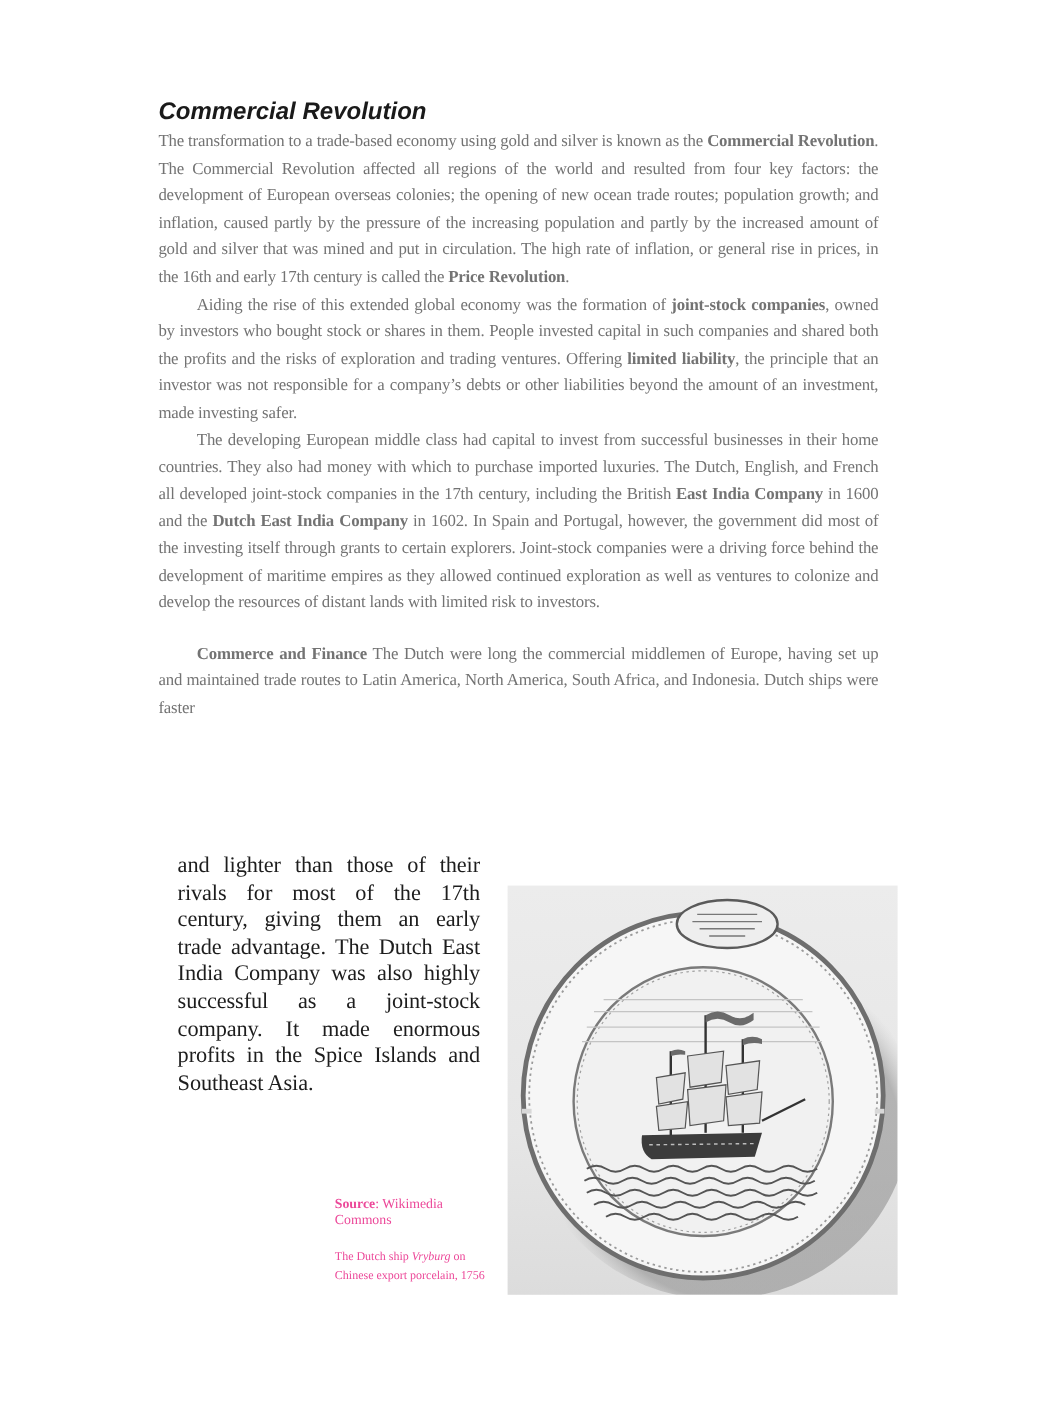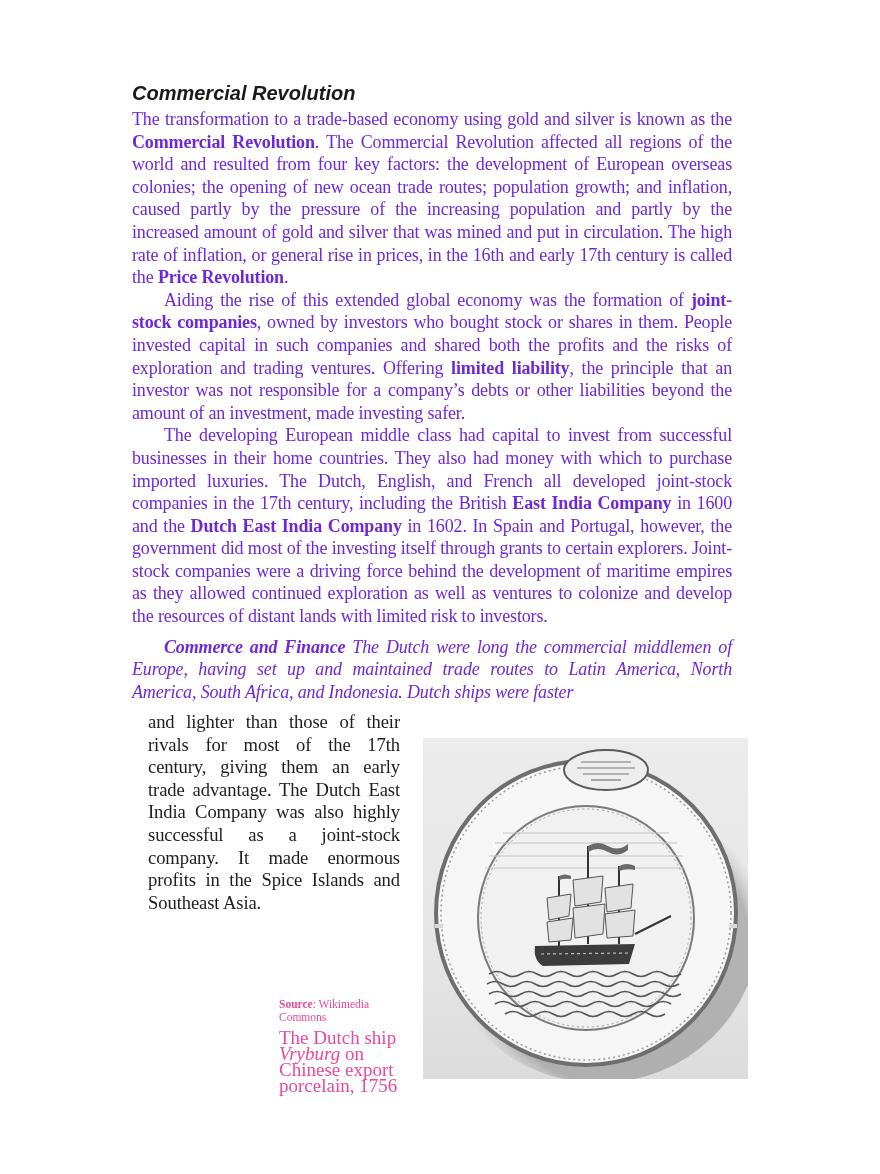--- a/index.html
+++ b/index.html
@@ -5,44 +5,44 @@
     html, body { margin: 0; padding: 0; background: #ffffff; }
     body { width: 880px; height: 1174px; position: relative; overflow: hidden; }
     .page { position: absolute; left: 132px; top: 80px; width: 600px; color: #1d1d1d; }
     .heading {
       font-family: "Liberation Sans", sans-serif;
       font-weight: bold; font-style: italic;
       font-size: 20px; line-height: 26px; margin: 0 0 2px 0; color: #1a1a1a;
     }
     .para {
       font-family: "Liberation Serif", serif;
-      font-size: 18px; line-height: 22.6px;
-      text-align: justify; margin: 0; color: #6d28d9;
+      font-size: 14px; line-height: 22.6px;
+      text-align: justify; margin: 0; color: #737373;
       letter-spacing: -0.15px;
     }
     .para.indent { text-indent: 32px; }
-    .para.gap { margin-top: 8px; font-style: italic; }
+    .para.gap { margin-top: 20px; }
     .para b { font-weight: bold; }
     .wrap-text {
       position: absolute; left: 148px; top: 711px; width: 252px;
       font-family: Liberation Serif, serif; font-size: 18.6px; line-height: 22.6px;
       text-align: justify; color: #1d1d1d; letter-spacing: -0.1px;
     }
     .photo {
       position: absolute; left: 423px; top: 738px; width: 325px; height: 341px;
       background: linear-gradient(180deg, #ececec 0%, #e6e6e6 60%, #dcdcdc 100%);
       overflow: hidden;
     }
     .caption {
       position: absolute; left: 279px; top: 998px; width: 140px;
       font-family: "Liberation Serif", serif; color: #ec4899;
     }
     .caption .source { font-size: 11.5px; line-height: 13px; }
     .caption .source b { font-weight: bold; }
-    .caption .desc { font-size: 19px; line-height: 16px; margin-top: 6px; }
+    .caption .desc { font-size: 10px; line-height: 16px; margin-top: 16px; }
     .caption .desc i { font-style: italic; }
   </style>
 </head>
 <body>
 
 <div class="page">
   <h2 class="heading">Commercial Revolution</h2>
 
   <p class="para">
     <span>The transformation to a trade-based economy using gold and silver is known as the </span><b>Commercial Revolution</b><span>. The Commercial Revolution affected all regions of the world and resulted from four key factors: the development of European overseas colonies; the opening of new ocean trade routes; population growth; and inflation, caused partly by the pressure of the increasing population and partly by the increased amount of gold and silver that was mined and put in circulation. The high rate of inflation, or general rise in prices, in the 16th and early 17th century is called the </span><b>Price Revolution</b><span>.</span>

